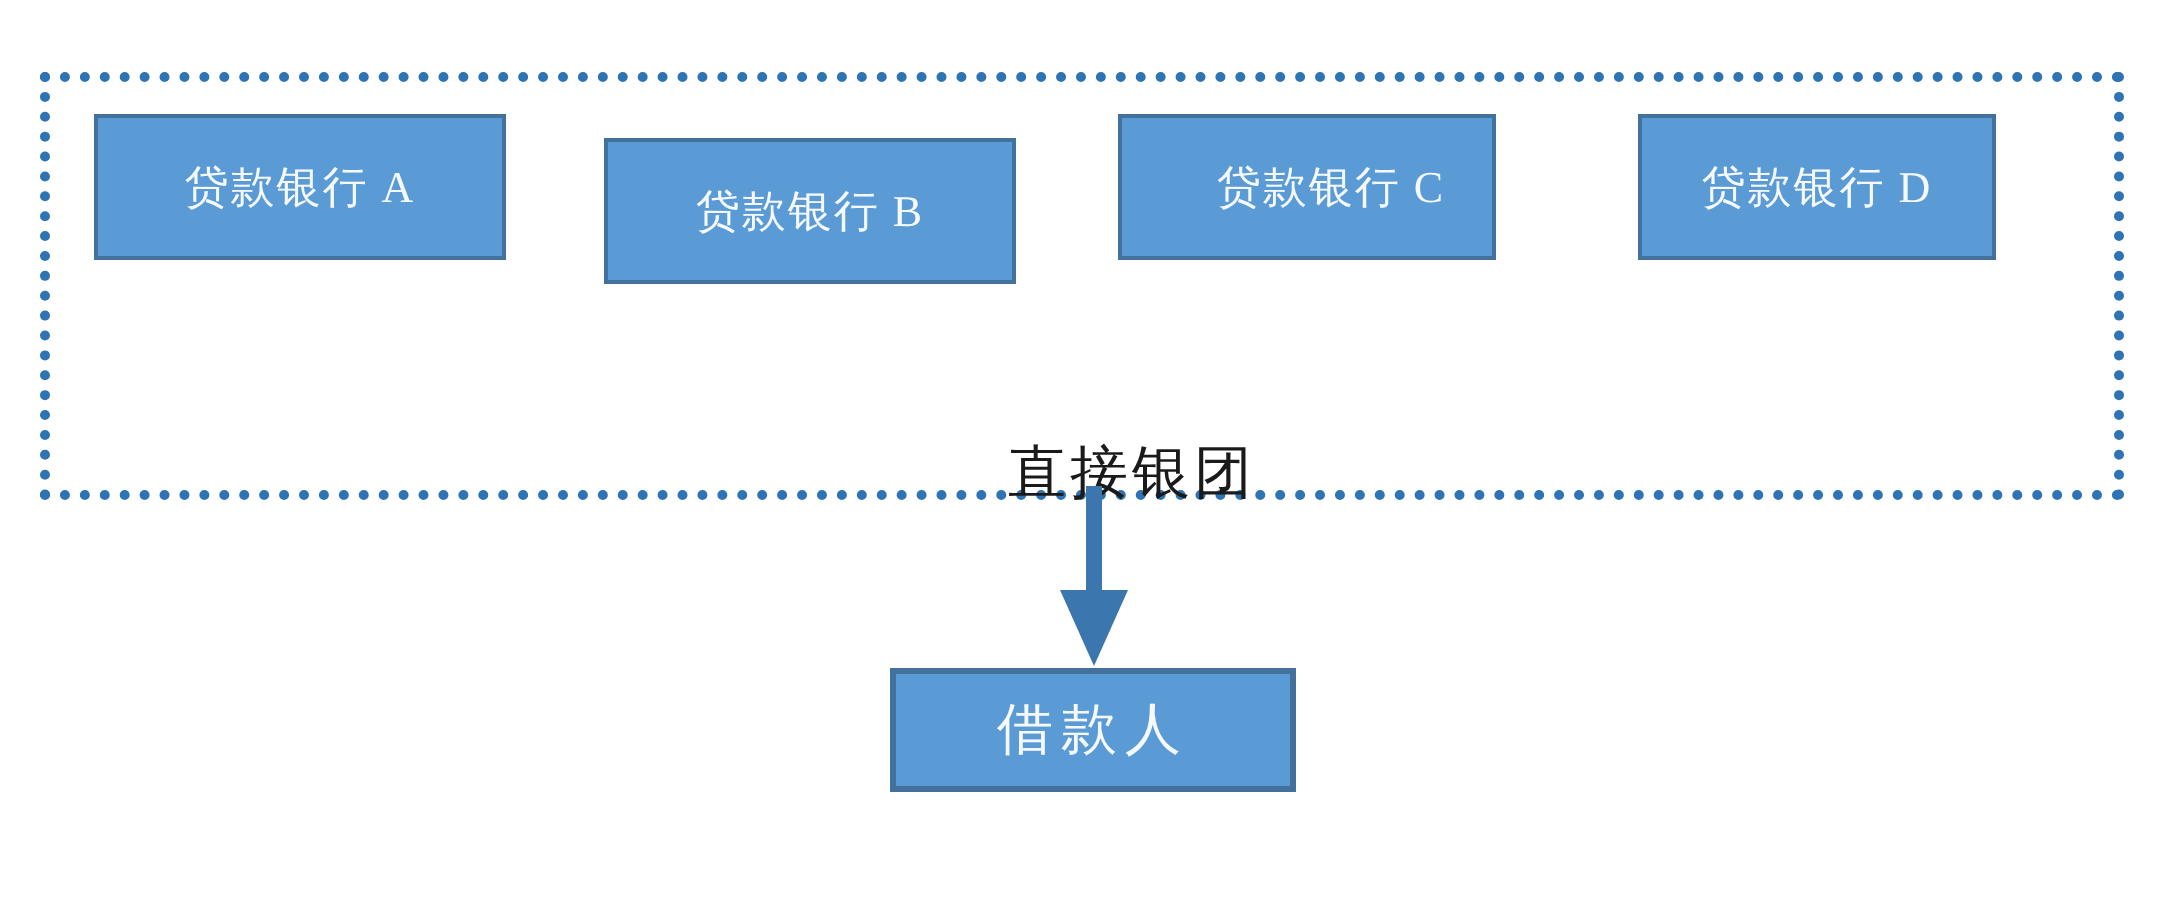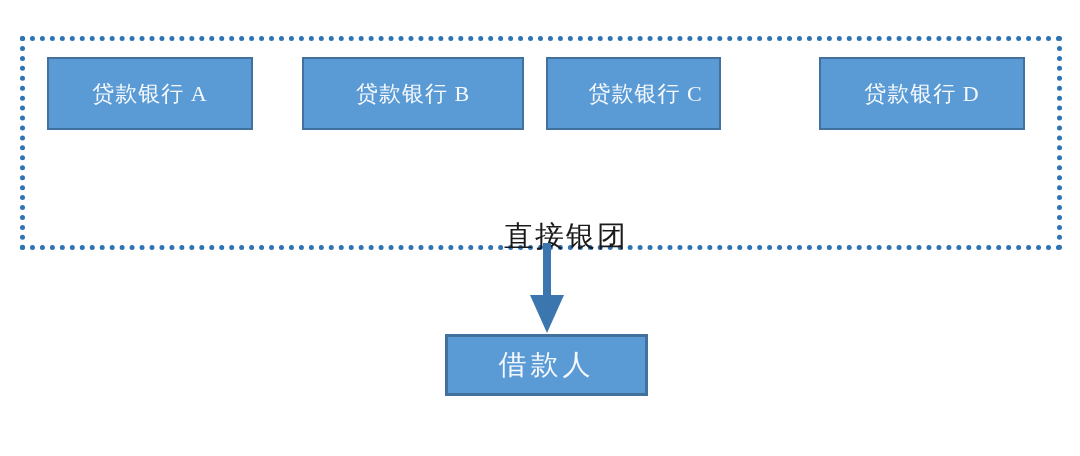--- a/index.html
+++ b/index.html
@@ -37,23 +37,23 @@
     border: 2px solid var(--box-border);
     color: var(--box-text);
     display: flex;
     align-items: center;
     justify-content: center;
     font-size: 22px;
     letter-spacing: 1px;
     white-space: nowrap;
   }
   .bank-a { left: 47px;  width: 206px; }
-  .bank-b { left: 302px; width: 222px; }
-  .bank-c { left: 546px; width: 175px; padding-left: 24px; }
-  .bank-d { left: 819px; width: 206px; }
+  .bank-b { left: 302px; width: 206px; margin-top: 12px; }
+  .bank-c { left: 559px; width: 189px; padding-left: 24px; }
+  .bank-d { left: 819px; width: 179px; }
   .syndicate-label {
     position: absolute;
     left: 20px;
     top: 176px;
     width: 1042px;
     text-align: center;
     font-size: 29px;
     color: var(--label-text);
     letter-spacing: 2px;
   }

